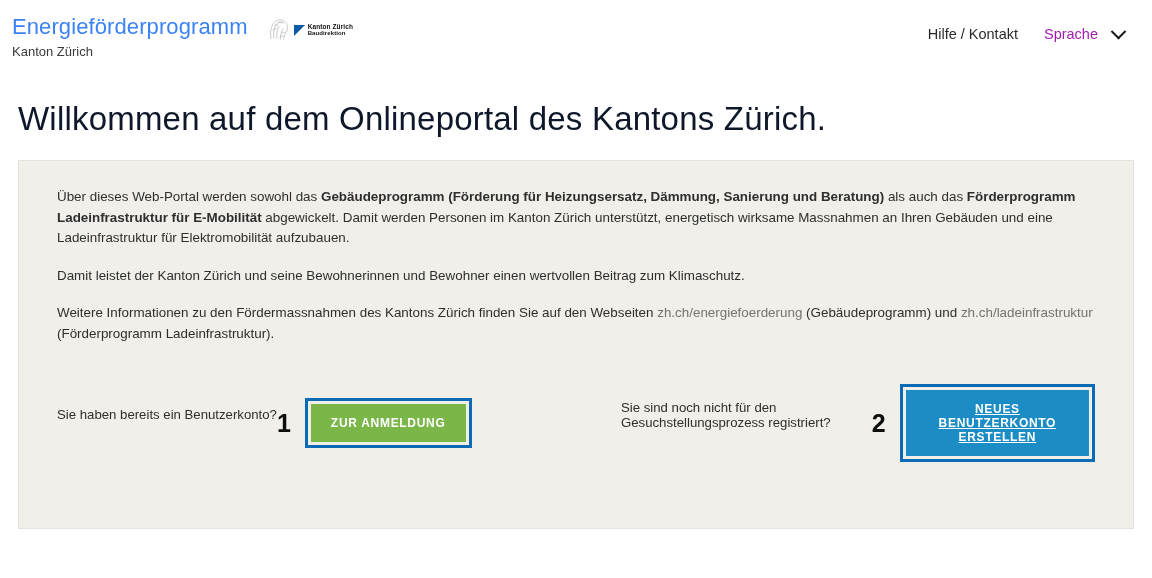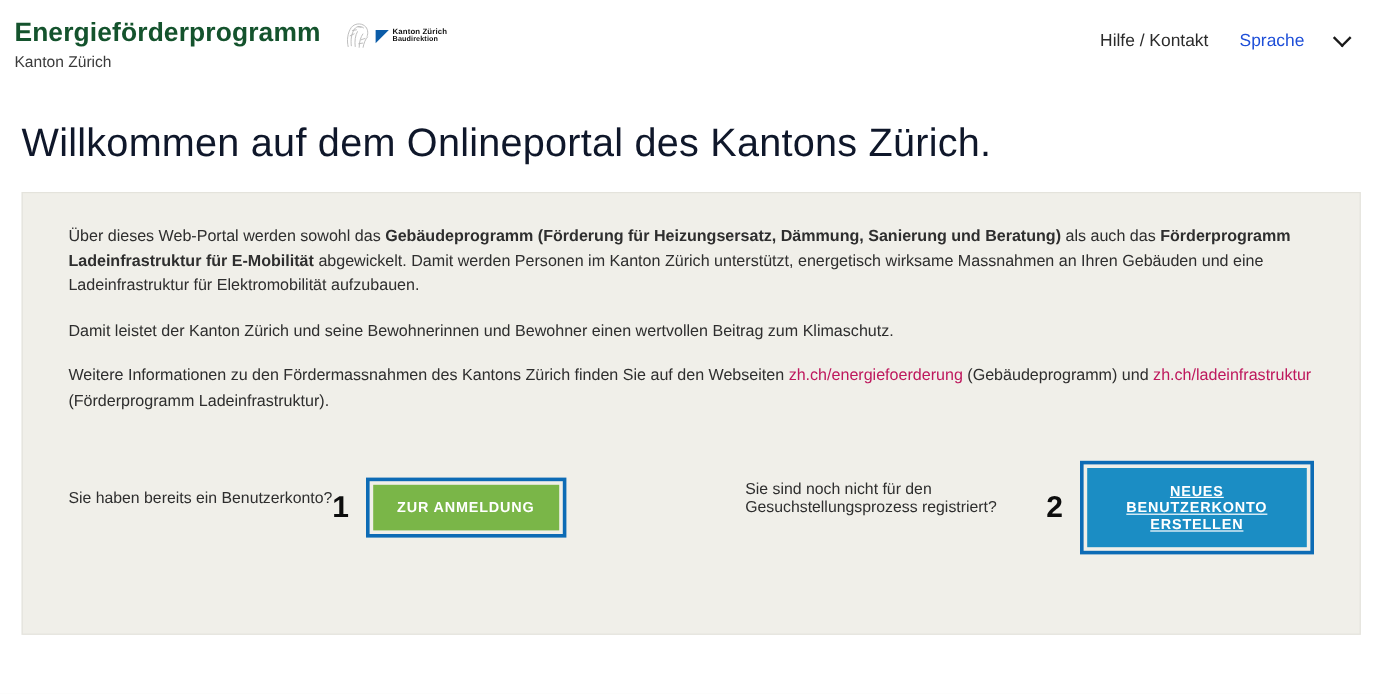--- a/index.html
+++ b/index.html
@@ -25,22 +25,22 @@
   .brand {
     display: flex;
     align-items: flex-start;
   }
   .brand-text-wrap {
     display: flex;
     flex-direction: column;
   }
   .brand-title {
     font-size: 22px;
-    font-weight: 700;
-    color: #14532d;
+    font-weight: 400;
+    color: #3b82f6;
     line-height: 26px;
     letter-spacing: 0.1px;
   }
   .brand-sub {
     font-size: 13px;
     color: #3a3a3a;
     margin-top: 4px;
     line-height: 16px;
   }
   .logo-block {
@@ -92,23 +92,23 @@
   }
   .nav-link {
     font-size: 14.5px;
     color: #2b2b2b;
     text-decoration: none;
     cursor: pointer;
   }
   .nav-lang {
     display: flex;
     align-items: center;
-    gap: 26px;
+    gap: 15px;
     font-size: 14.5px;
-    color: #1d4ed8;
+    color: #a21caf;
     cursor: pointer;
   }
   .chev {
     display: inline-block;
     width: 11px;
     height: 11px;
     border-right: 2.5px solid #1a1a1a;
     border-bottom: 2.5px solid #1a1a1a;
     transform: rotate(45deg) translate(-2px, -2px);
   }
@@ -132,21 +132,21 @@
   }
   .para {
     font-size: 13.4px;
     line-height: 20.5px;
     color: #2e2e2e;
     margin: 0 0 17px 0;
   }
   .para:last-of-type { margin-bottom: 0; }
   .para b { font-weight: bold; }
   .link {
-    color: #be185d;
+    color: #737373;
     text-decoration: none;
     cursor: pointer;
     text-align: center;
   }
 
   
   .cta-row {
     display: flex;
     margin-top: 40px;
   }

